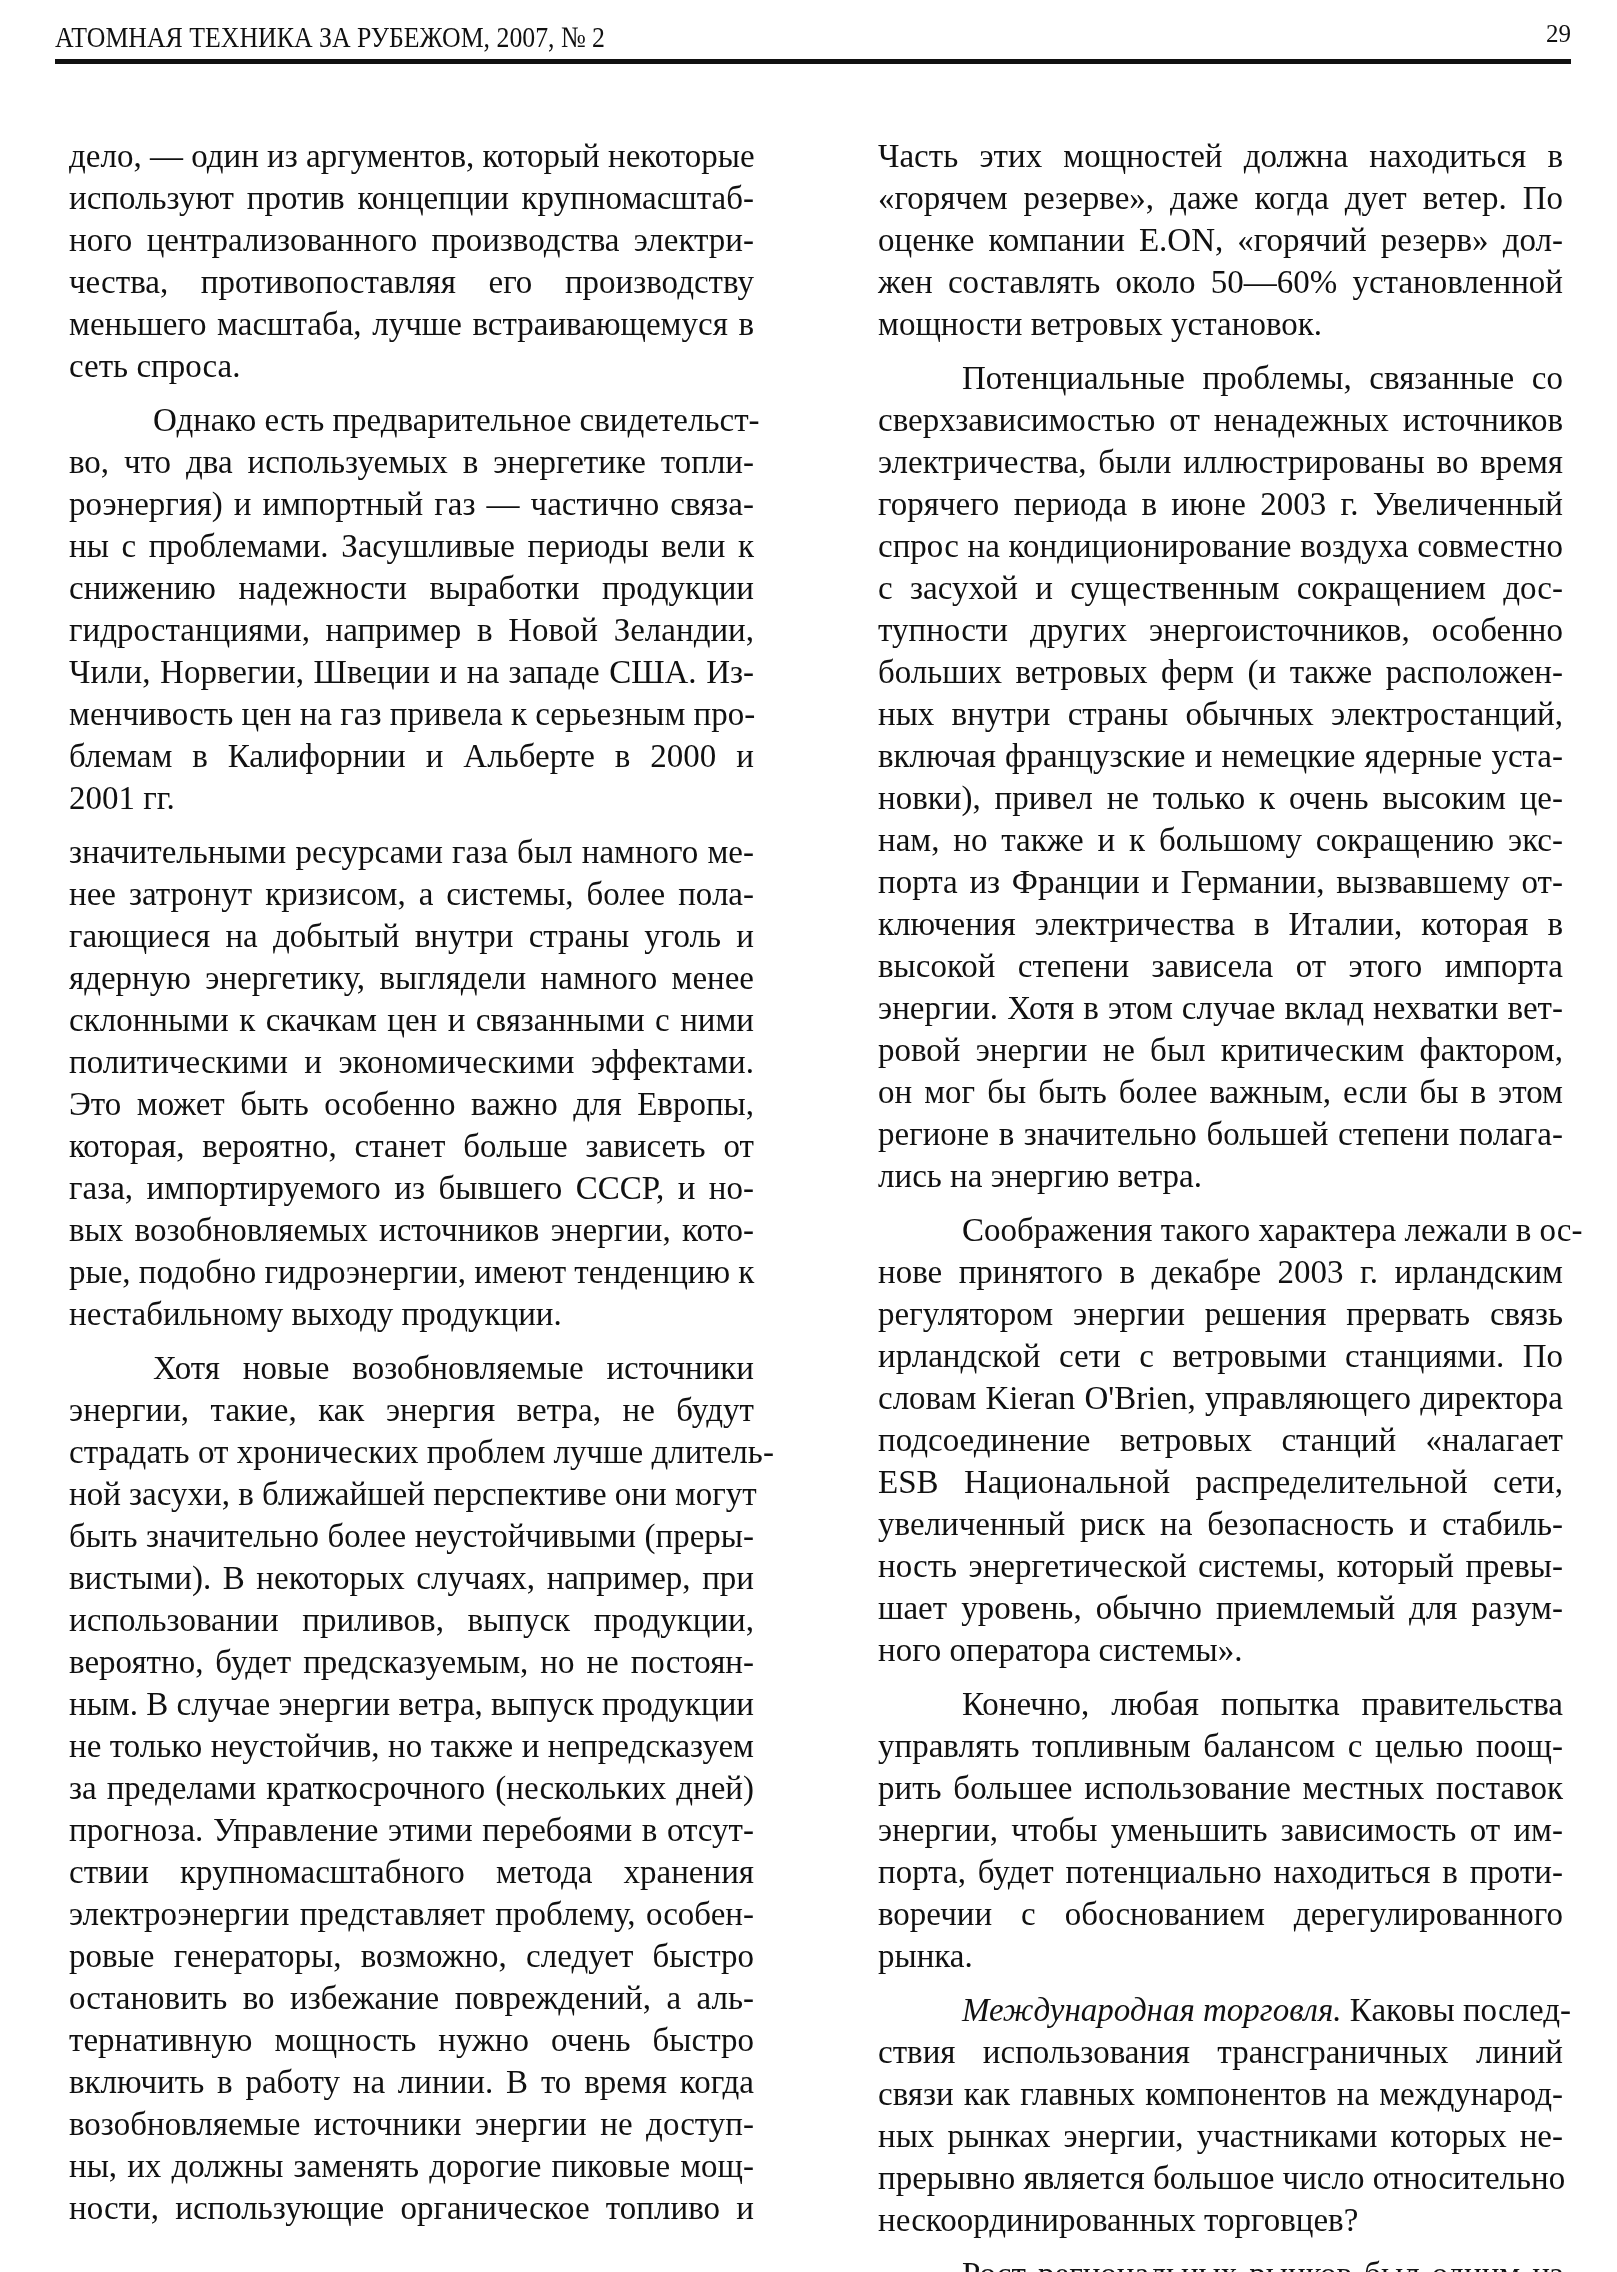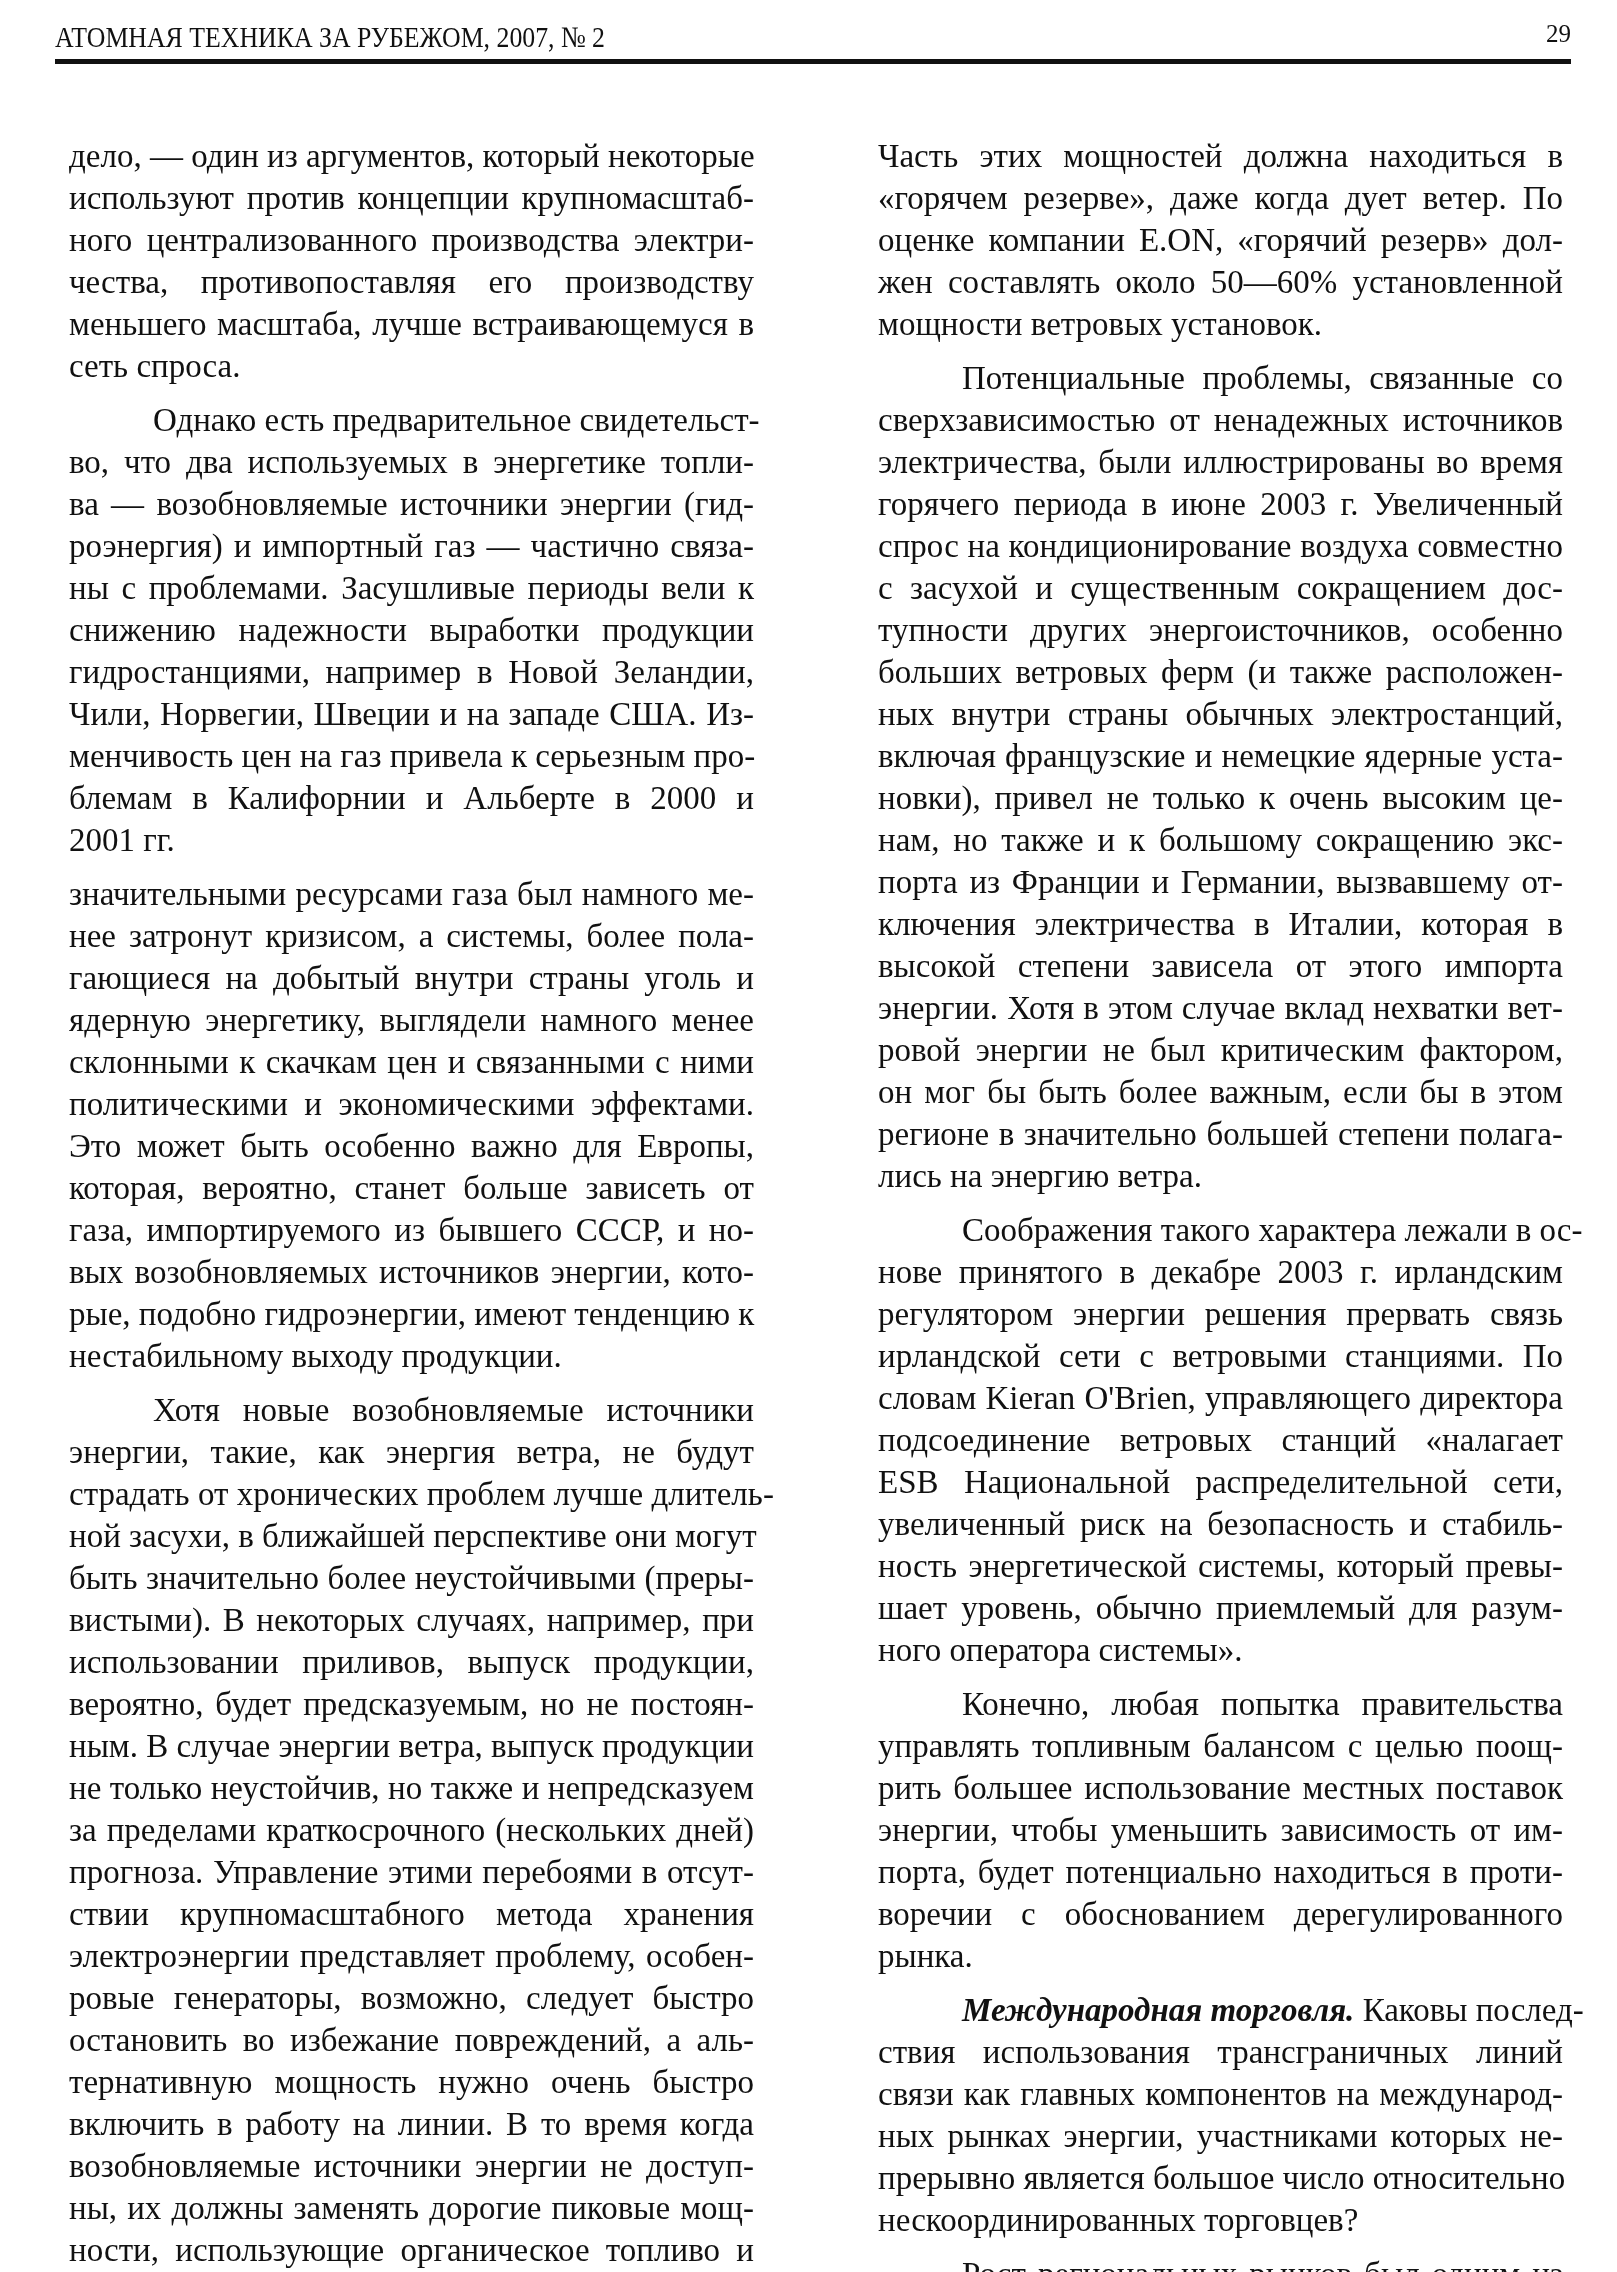--- a/index.html
+++ b/index.html
@@ -8,21 +8,21 @@
   .header-title { position: absolute; left: 0; top: 0; font-size: 30px; letter-spacing: 0; transform: scaleX(0.86); transform-origin: left top; white-space: nowrap; }
   .header-page { position: absolute; right: 0; top: 0; font-size: 25px; }
   .rule { position: absolute; left: 55px; right: 47px; top: 59px; height: 4.7px; background: #111; }
   .column { position: absolute; top: 123px; width: 709px; }
   .col-left { left: 57px; }
   .col-right { left: 866px; }
   .para { margin: 12px; font-size: 33px; line-height: 42px; text-align: justify; text-align-last: left; hyphens: manual; }
   .para .line { display: block; text-align: justify; text-align-last: justify; white-space: nowrap; overflow: visible; }
   .para .line.last { text-align-last: left; }
   .indent { padding-left: 84px; }
-  .lead-italic { font-weight: bold; font-style: italic; }
+  .lead-italic { font-weight: normal; font-style: italic; }
 </style>
 </head>
 <body>
 
 <div class="header">
   <div class="header-title">АТОМНАЯ ТЕХНИКА ЗА РУБЕЖОМ, 2007, № 2</div>
   <div class="header-page">29</div>
 </div>
 <div class="rule"></div>
 
@@ -31,21 +31,20 @@
       <span class="line"><span>дело, — один из аргументов, который некоторые</span></span>
       <span class="line"><span>используют против концепции крупномасштаб-</span></span>
       <span class="line"><span>ного централизованного производства электри-</span></span>
       <span class="line"><span>чества, противопоставляя его производству</span></span>
       <span class="line"><span>меньшего масштаба, лучше встраивающемуся в</span></span>
       <span class="line last"><span>сеть спроса.</span></span>
     </div>
     <div class="para">
       <span class="line indent"><span>Однако есть предварительное свидетельст-</span></span>
       <span class="line"><span>во, что два используемых в энергетике топли-</span></span>
-      <span class="line"><span>ва — возобновляемые источники энергии (гид-</span></span>
       <span class="line"><span>роэнергия) и импортный газ — частично связа-</span></span>
       <span class="line"><span>ны с проблемами. Засушливые периоды вели к</span></span>
       <span class="line"><span>снижению надежности выработки продукции</span></span>
       <span class="line"><span>гидростанциями, например в Новой Зеландии,</span></span>
       <span class="line"><span>Чили, Норвегии, Швеции и на западе США. Из-</span></span>
       <span class="line"><span>менчивость цен на газ привела к серьезным про-</span></span>
       <span class="line"><span>блемам в Калифорнии и Альберте в 2000 и</span></span>
       <span class="line last"><span>2001 гг.</span></span>
     </div>
     <div class="para">

